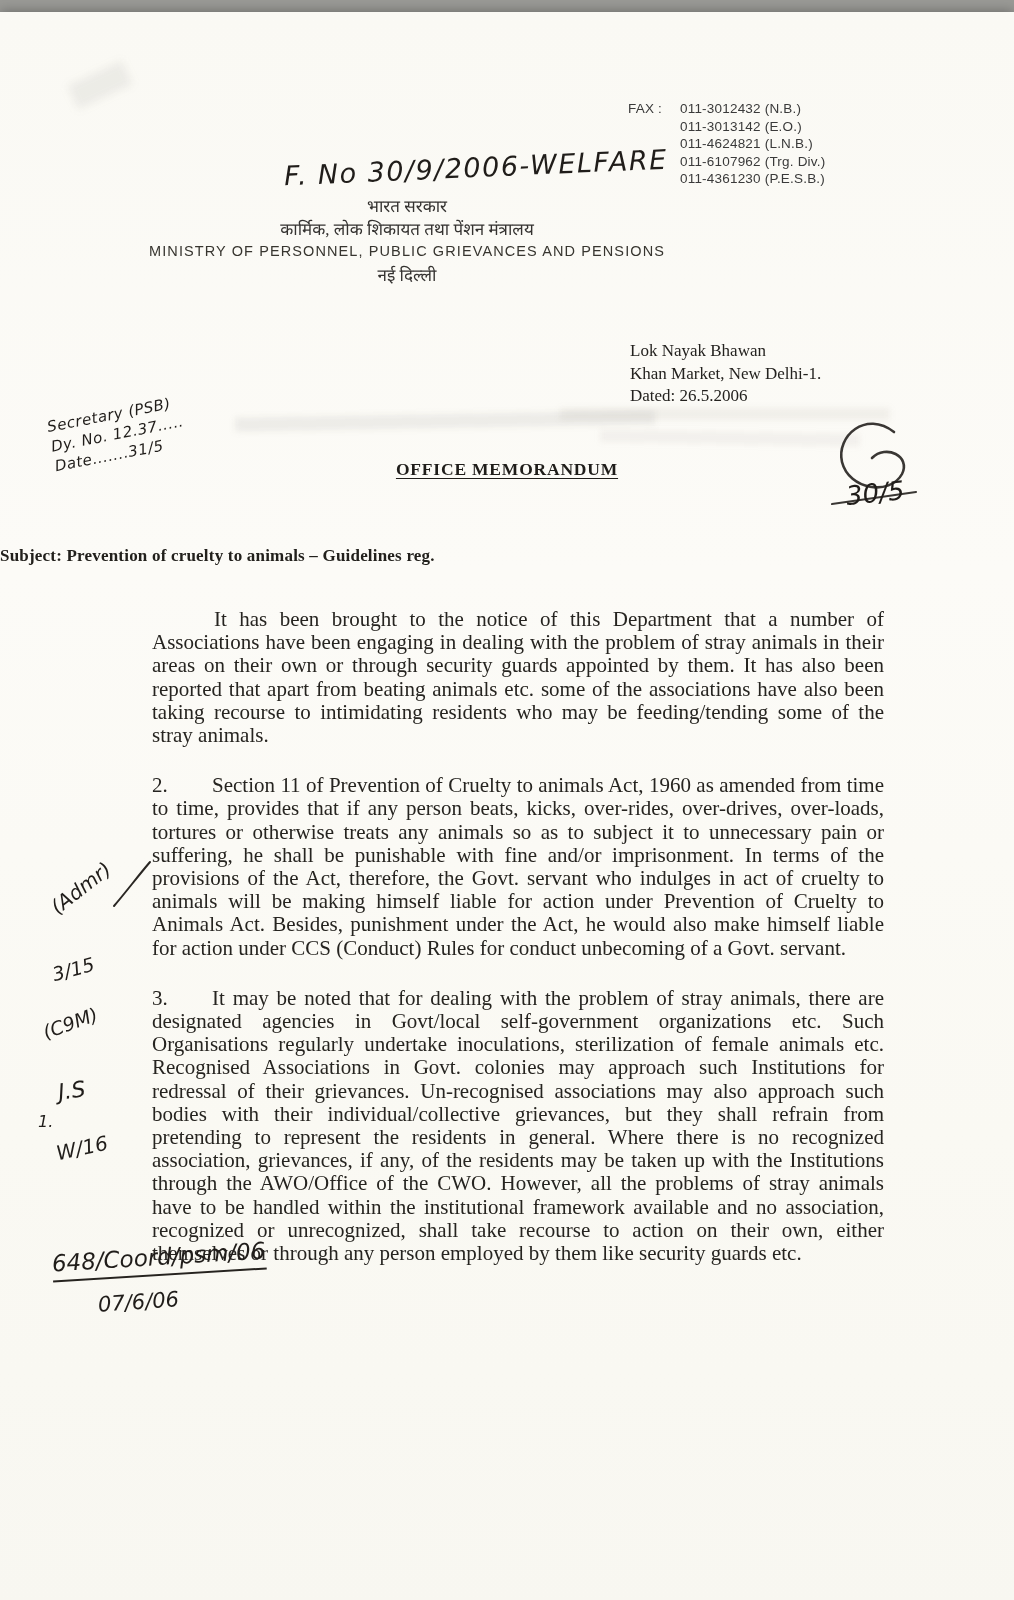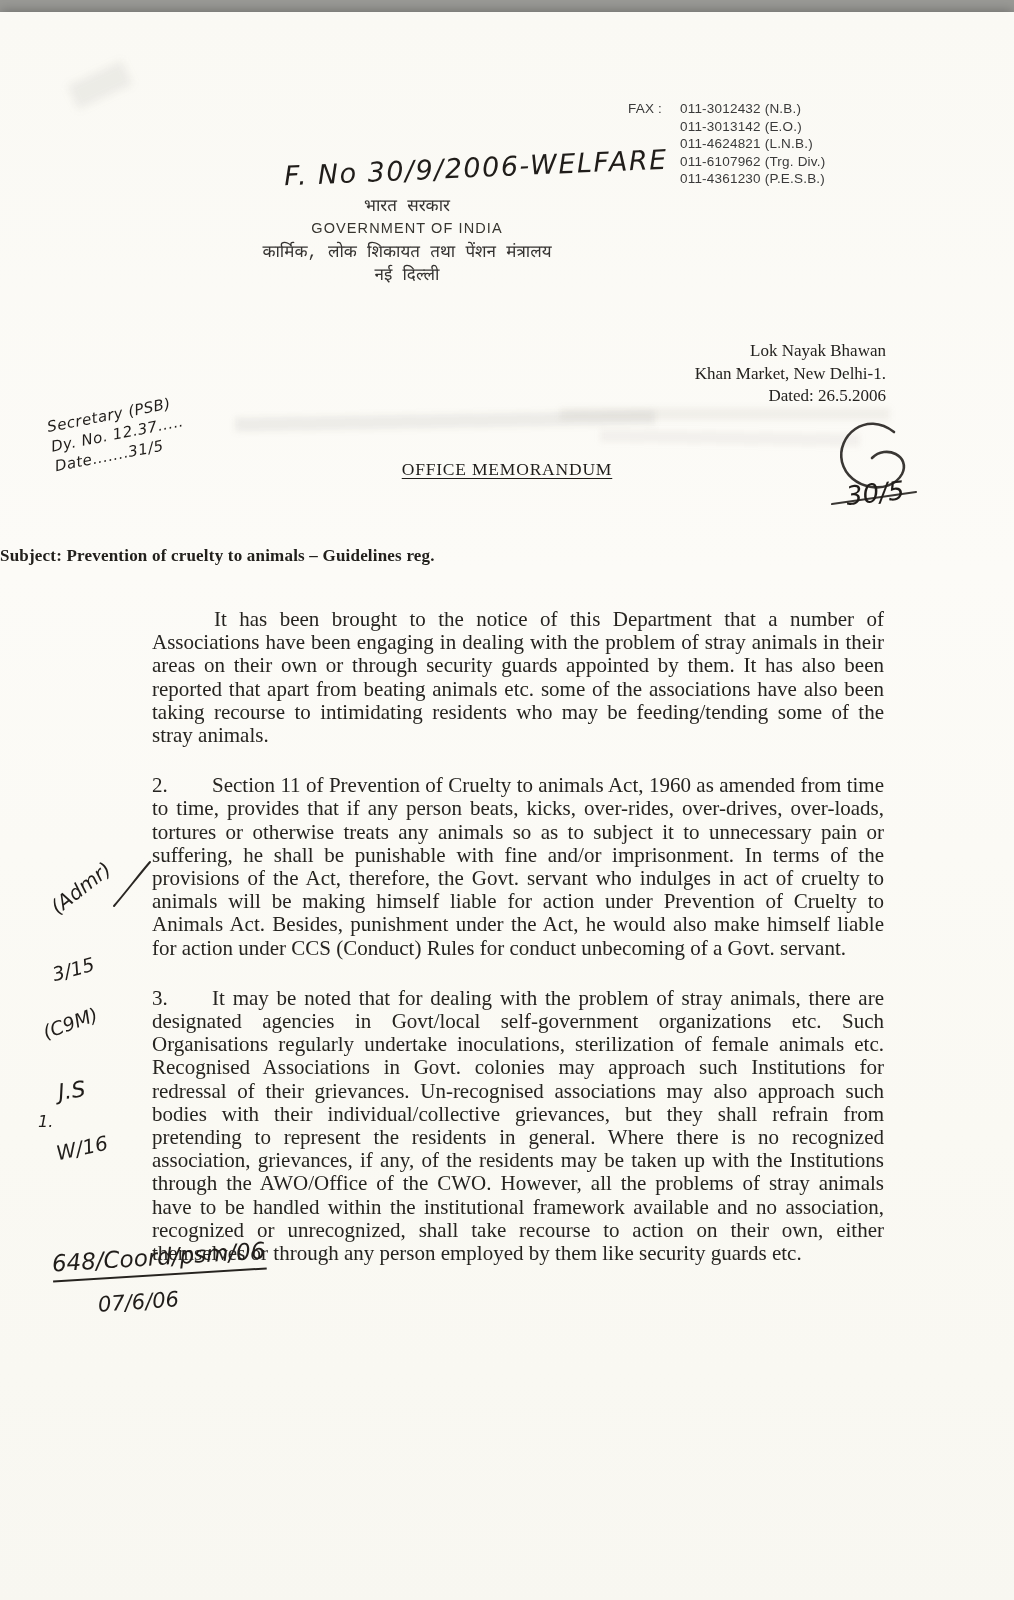--- a/index.html
+++ b/index.html
@@ -36,47 +36,47 @@
     font-size: 27px; letter-spacing: 1.5px;
     transform: rotate(-2.5deg);
     white-space: nowrap;
   }
 
   .letterhead {
     position: absolute; left: 57px; top: 186px; width: 700px;
     text-align: center;
   }
   .lh-hindi {
-    font-family: Liberation Mono, monospace;
+    font-family: Liberation Serif, serif;
     font-size: 17px; line-height: 17px; color: #343230;
     margin-bottom: 6px;
   }
   .lh-en {
     font-family: "Liberation Sans", sans-serif;
     font-size: 14.5px; line-height: 15px; letter-spacing: 1.1px;
     color: #37352f; margin-bottom: 8px;
   }
 
   .address {
     position: absolute; left: 630px; top: 328px; width: 256px;
-    text-align: right; font-size: 17px; line-height: 22.5px;
+    text-align: left; font-size: 17px; line-height: 22.5px;
     color: #24221f;
   }
 
   .stamp {
     position: absolute; left: 50px; top: 392px;
     transform: rotate(-11deg);
     font-size: 15px; line-height: 20px; letter-spacing: 0.5px;
     white-space: nowrap;
   }
 
   .title {
     position: absolute; left: 0; top: 447px; width: 1014px;
     text-align: center;
-    font-weight: normal; font-size: 17.5px; letter-spacing: 0.8px;
+    font-weight: bold; font-size: 17.5px; letter-spacing: 0.8px;
     color: #1f1d1a;
     text-decoration: underline; text-underline-offset: 3px;
   }
 
   .signature { position: absolute; left: 824px; top: 402px; }
   .sig-date {
     position: absolute; left: 846px; top: 466px;
     font-size: 26px; transform: rotate(-6deg);
   }
 
@@ -145,22 +145,22 @@
     <div class="fax-line"><span class="fax-label"></span><span>011-3013142 (E.O.)</span></div>
     <div class="fax-line"><span class="fax-label"></span><span>011-4624821 (L.N.B.)</span></div>
     <div class="fax-line"><span class="fax-label"></span><span>011-6107962 (Trg. Div.)</span></div>
     <div class="fax-line"><span class="fax-label"></span><span>011-4361230 (P.E.S.B.)</span></div>
   </div>
 
   <div class="hand file-no">F. No 30/9/2006-WELFARE</div>
 
   <div class="letterhead">
     <div class="lh-hindi">भारत सरकार</div>
-    <div class="lh-en">GOVERNMENT OF INDIA</div>
     <div class="lh-hindi">कार्मिक, लोक शिकायत तथा पेंशन मंत्रालय</div>
+    <div class="lh-en">MINISTRY OF PERSONNEL, PUBLIC GRIEVANCES AND PENSIONS</div>
     <div class="lh-hindi">नई दिल्ली</div>
   </div>
 
   <div class="address">
     <div>Lok Nayak Bhawan</div>
     <div>Khan Market, New Delhi-1.</div>
     <div>Dated: 26.5.2006</div>
   </div>
 
   <div class="stamp hand">

